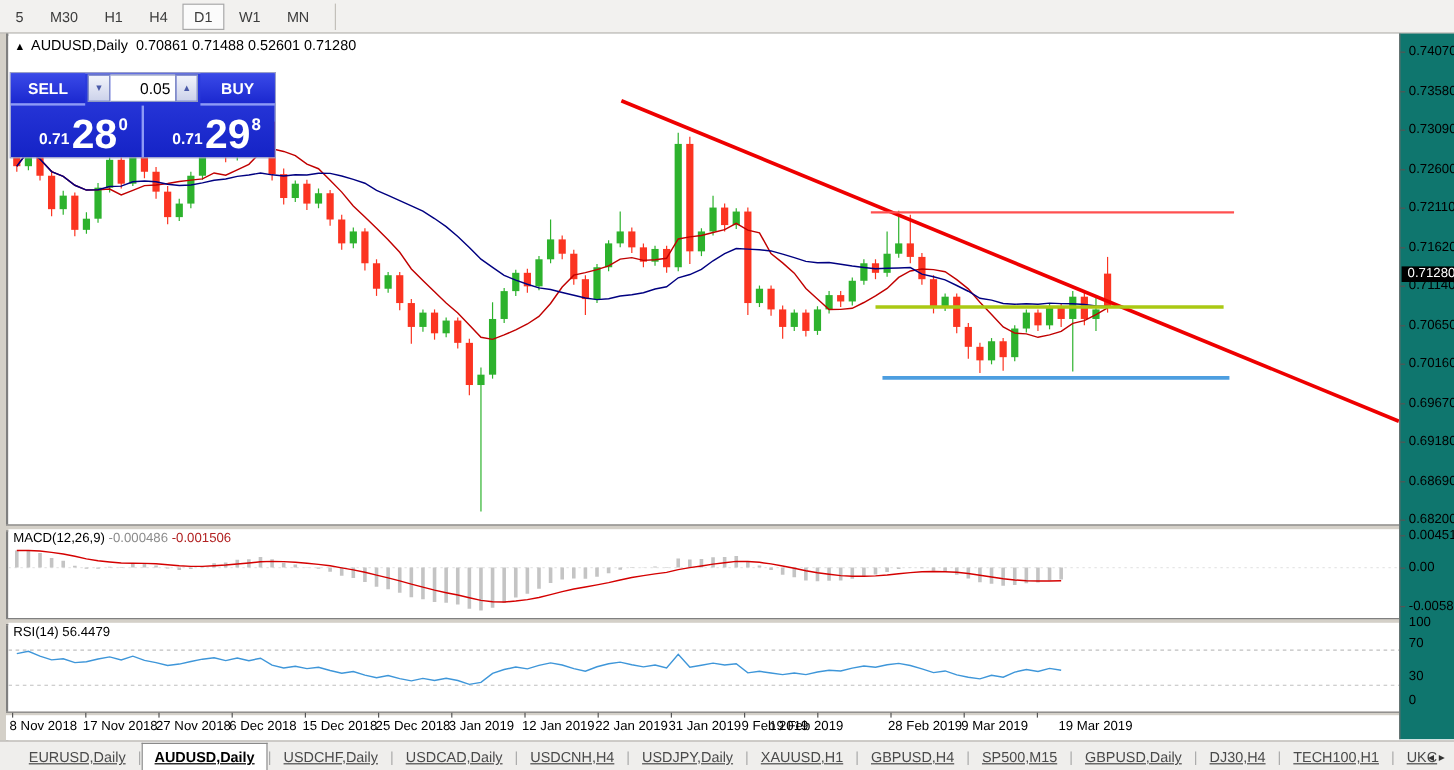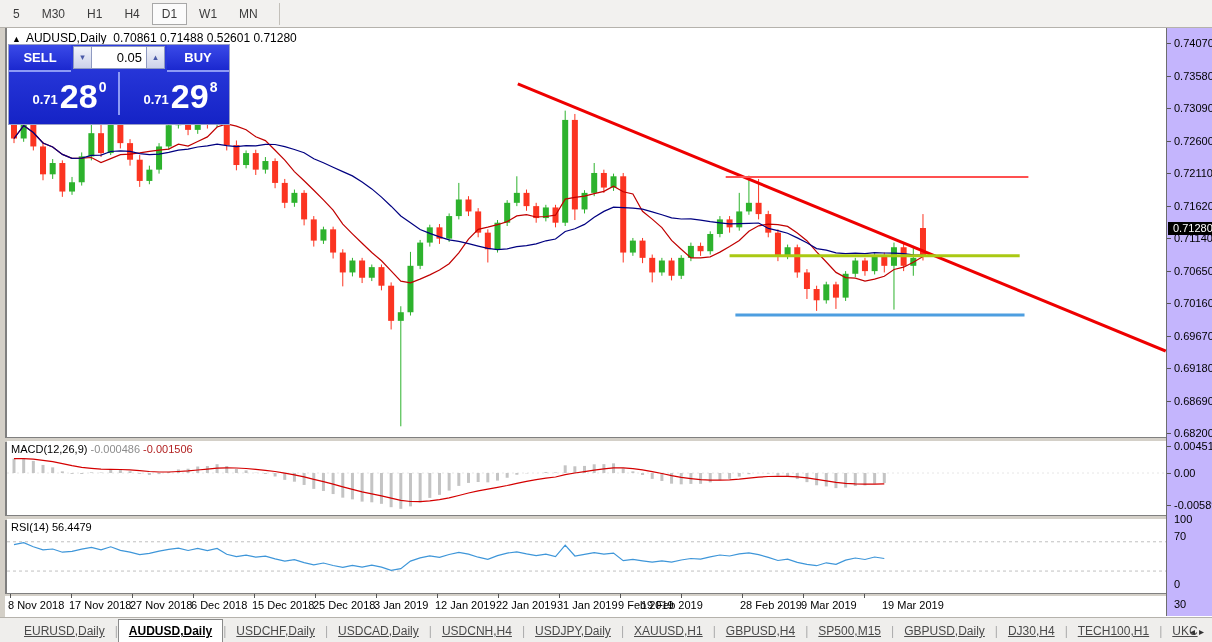--- a/index.html
+++ b/index.html
@@ -14,30 +14,30 @@
   
   #chart-frame{position:absolute;left:5px;top:28px;width:1207px;height:589px;background:#fff;
     border-left:2px solid #7f7f7f;border-top:2px solid #7f7f7f;}
   .panel{position:absolute;background:#fff;}
   svg{position:absolute;left:0;top:0;}
   #main-panel{left:7px;top:28px;width:1159px;height:409px;}
   #macd-panel{left:7px;top:441px;width:1159px;height:75px;}
   #rsi-panel{left:7px;top:519px;width:1159px;height:75px;}
   .panel-sep{position:absolute;left:5px;width:1161px;height:4px;background:#d4d0c8;
     border-top:1px solid #808080;border-bottom:1px solid #808080;}
-  #axis-col{position:absolute;left:1166px;top:28px;width:46px;height:588px;background:#c4b5fd;
+  #axis-col{position:absolute;left:1166px;top:28px;width:46px;height:588px;background:#0f766e;
     border-left:1px solid #6e6e6e;}
   .axis-label{position:absolute;left:7px;font-size:11px;color:#000;white-space:nowrap;}
   .axis-tick{position:absolute;left:0;width:4px;height:1px;background:#555;}
   #cur-price-badge{position:absolute;left:1px;width:44px;height:13px;background:#000;color:#fff;
     font-size:11px;line-height:13px;padding-left:5px;}
   
   #chart-header{position:absolute;left:12px;top:31px;font-size:12px;color:#000;white-space:nowrap;}
   #oct-arrow{font-size:9px;margin-right:5px;}
-  #trade-panel{position:absolute;left:8px;top:44px;width:222px;height:81px;
+  #trade-panel{position:absolute;left:8px;top:60px;width:222px;height:72px;
     background:linear-gradient(#2e3ee0,#1523c6);border:1px solid #9aa0c8;box-sizing:border-box;}
   #tp-row1{display:flex;height:27px;}
   .tp-btn{width:62px;color:#fff;font-size:13px;font-weight:bold;text-align:center;line-height:25px;
     background:linear-gradient(#3a4ae8,#1b28cf);border-bottom:2px solid #8d9af5;cursor:pointer;}
   #tp-spinner{flex:1;display:flex;margin:1px 2px;height:23px;}
   .sp-btn{width:17px;background:linear-gradient(#f2f4fb,#ccd2ea);border:1px solid #8f9ac1;
     color:#4a5aa8;font-size:9px;text-align:center;line-height:21px;cursor:pointer;}
   #vol-field{flex:1;background:#fff;border-top:1px solid #8f9ac1;border-bottom:1px solid #8f9ac1;
     font-size:13px;color:#000;text-align:right;padding:3px 4px 0 0;}
   #tp-row2{display:flex;height:43px;}
@@ -491,21 +491,21 @@
       <div class="axis-label" style="top:399px;">0.68200</div>
       <div id="cur-price-badge" style="top: 194.013px;">0.71280</div>
       <div class="axis-tick" style="top:418px;"></div>
       <div class="axis-label" style="top:412px;">0.004517</div>
       <div class="axis-tick" style="top:445px;"></div>
       <div class="axis-label" style="top:439px;">0.00</div>
       <div class="axis-tick" style="top:477px;"></div>
       <div class="axis-label" style="top:471px;">-0.005899</div>
       <div class="axis-label" style="top:485px;">100</div>
       <div class="axis-label" style="top:502px;">70</div>
-      <div class="axis-label" style="top:530px;margin-top:40px;">30</div>
+      <div class="axis-label" style="top:530px;">30</div>
       <div class="axis-label" style="top:550px;">0</div>
     </div>
 
   <div id="tabbar">
     <div id="tabs" style="display:flex;align-items:flex-end;margin-left:14px;">
         <div class="tab">EURUSD,Daily</div>
         <div class="tab-sep">|</div>
         <div class="tab active">AUDUSD,Daily</div>
         <div class="tab-sep">|</div>
         <div class="tab">USDCHF,Daily</div>

